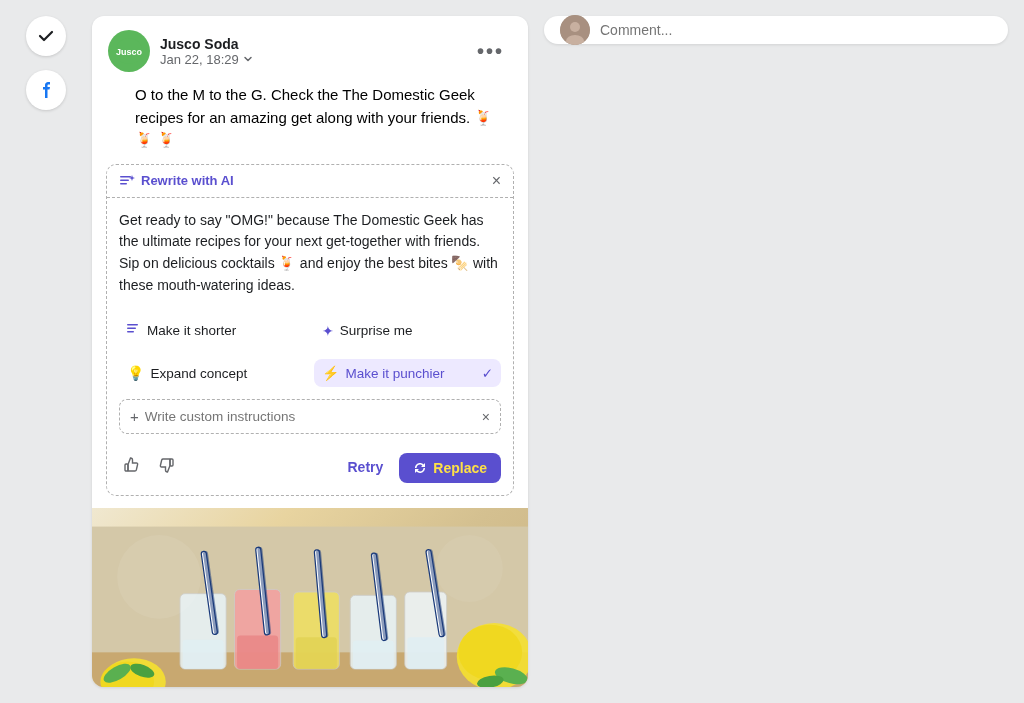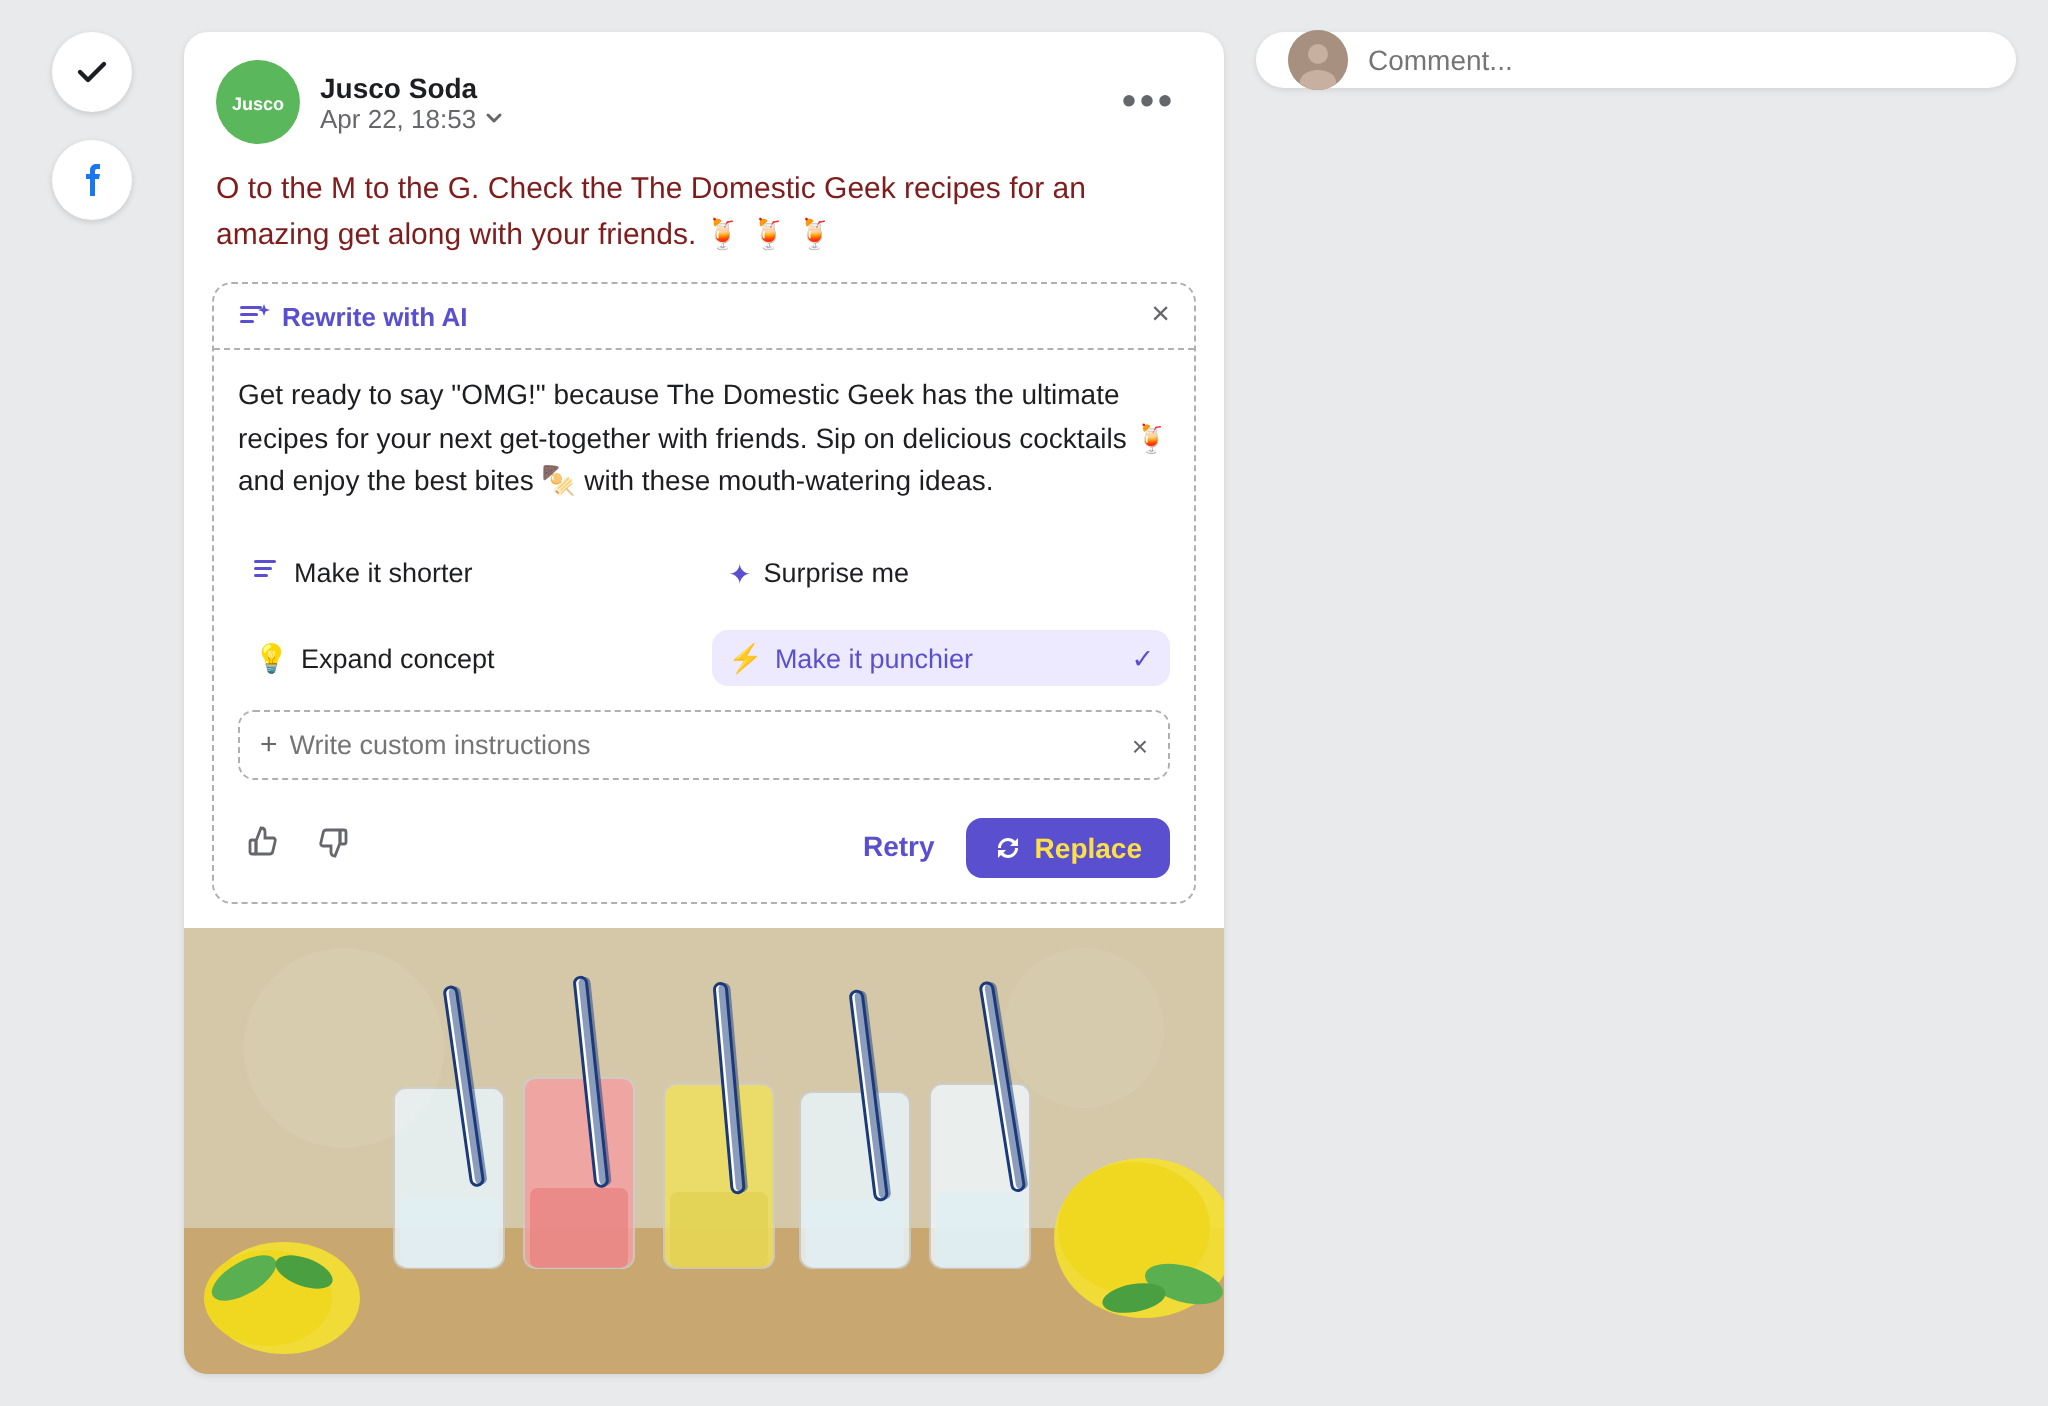--- a/index.html
+++ b/index.html
@@ -46,21 +46,21 @@
       flex: 1;
       display: flex;
       gap: 16px;
       padding: 16px 16px 16px 0;
     }
 
     
     .post-card {
       background: white;
       border-radius: 12px;
-      width: 520px;
+      width: 436px;
       overflow: hidden;
       box-shadow: 0 1px 3px rgba(0,0,0,0.1);
       flex-shrink: 0;
     }
 
     .post-header {
       display: flex;
       align-items: center;
       justify-content: space-between;
       padding: 14px 16px 8px;
@@ -104,21 +104,22 @@
       font-size: 20px;
       cursor: pointer;
       padding: 4px 8px;
       letter-spacing: 2px;
       font-weight: 700;
     }
     .post-text {
       padding: 4px 16px 12px;
       font-size: 15px;
       line-height: 1.5;
-      color: #7f1d1d;
+      color: #000000;
+      margin-left: 27px;
     }
 
     
     .ai-rewrite-container {
       margin: 0 14px 12px;
       border: 1.5px dashed #b0b0b0;
       border-radius: 10px;
       overflow: hidden;
     }
     .ai-rewrite-header {
@@ -327,21 +328,21 @@
       <div class="post-header-left">
         <div class="avatar-circle">
           <svg width="26" height="26" viewBox="0 0 26 26" fill="none">
             <circle cx="13" cy="13" r="13" fill="#5BB75B"></circle>
             <text x="13" y="17" text-anchor="middle" fill="white" font-size="9" font-weight="700" font-family="Arial">Jusco</text>
           </svg>
         </div>
         <div>
           <div class="post-name">Jusco Soda</div>
           <div class="post-time-row">
-            <span>Apr 22, 18:53</span>
+            <span>Jan 22, 18:29</span>
             <svg class="chevron-down" viewBox="0 0 10 10" fill="none">
               <path d="M2 3.5L5 6.5L8 3.5" stroke="#65676b" stroke-width="1.5" stroke-linecap="round" stroke-linejoin="round"></path>
             </svg>
           </div>
         </div>
       </div>
       <div class="post-menu">•••</div>
     </div>
 
     <div class="post-text">

